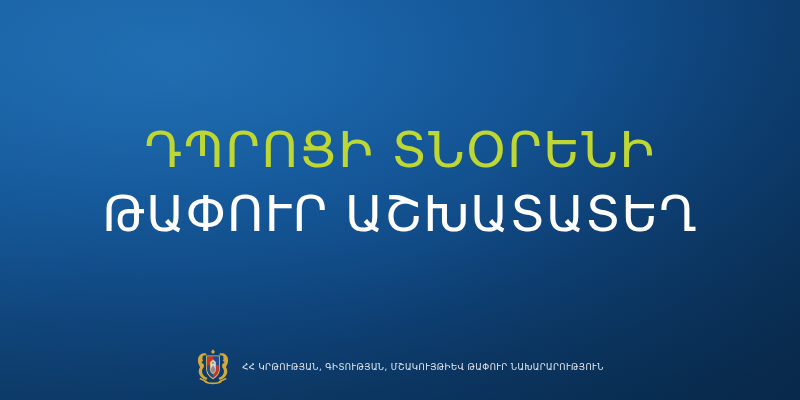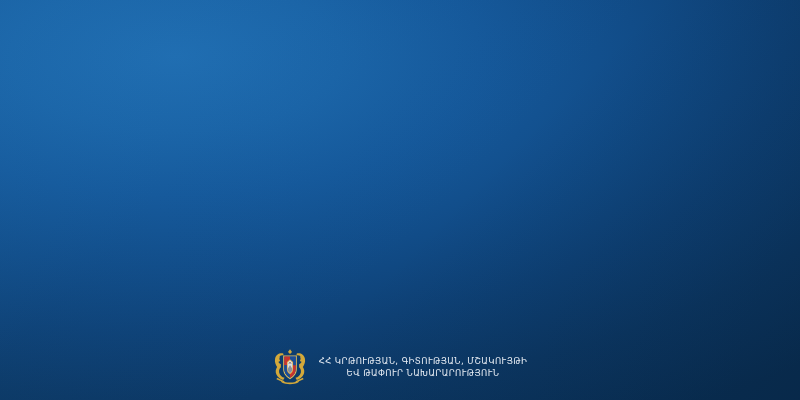--- a/index.html
+++ b/index.html
@@ -75,37 +75,40 @@
     z-index: 2;
   }
   .emblem {
     width: 34px;
     height: 38px;
     flex: 0 0 auto;
     display: block;
   }
   .ministry {
     display: flex;
-    flex-direction: column;
     justify-content: space-between;
     text-align: center;
   }
   .ministry-line {
     color: #e9eef5;
     font-size: 8.5px;
     line-height: 12px;
     letter-spacing: 0.45px;
     white-space: nowrap;
   }
 </style>
 </head>
 <body>
 
 <div class="banner">
 
+  <div class="headline">
+    <span class="headline-line accent">ԴՊՐՈՑԻ ՏՆՕՐԵՆԻ</span>
+    <span class="headline-line primary">ԹԱՓՈՒՐ ԱՇԽԱՏԱՏԵՂ</span>
+  </div>
 
   <div class="footer">
 
     <svg class="emblem" viewBox="0 0 100 112" aria-hidden="true">
 
       <g fill="#d4a93a">
 
         <path d="M30 16 C18 14 8 20 6 32 C4 42 8 50 12 56 C8 62 6 70 10 78 C14 86 22 92 30 94
                  L34 88 C26 86 20 80 18 72 C17 66 19 60 23 57 L23 48 C18 46 14 40 15 33
                  C16 25 23 20 31 22 Z"></path>

